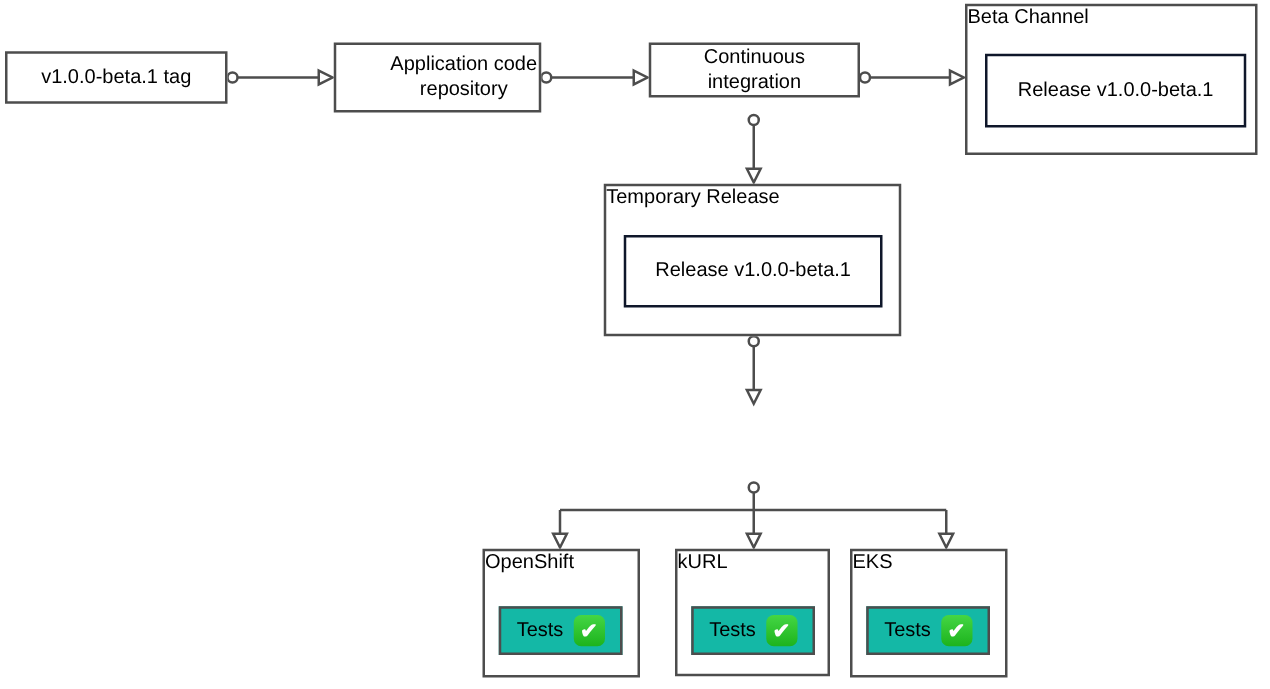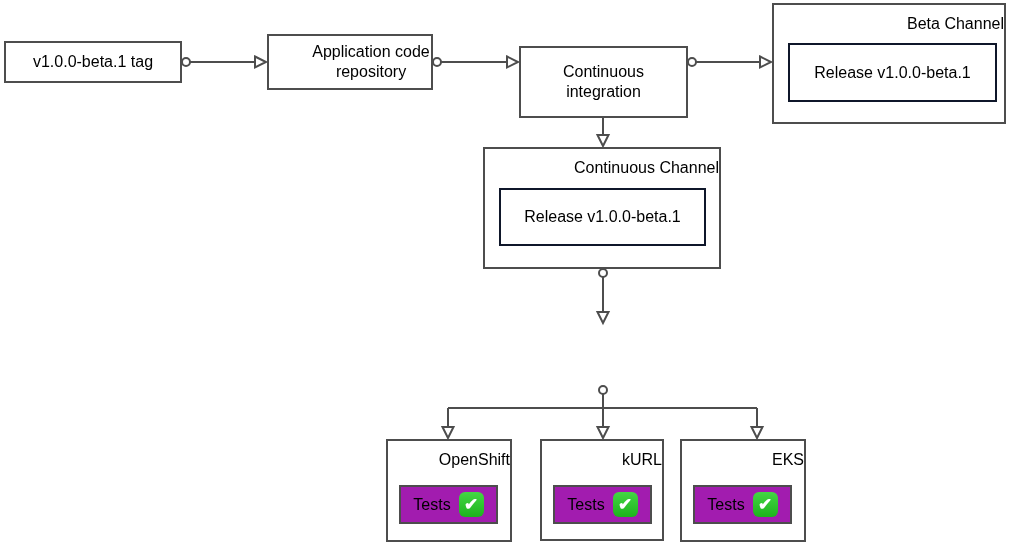--- a/index.html
+++ b/index.html
@@ -29,56 +29,55 @@
     align-items: center;
     justify-content: center;
     text-align: center;
   }
   .label {
     font-size: 16px;
     line-height: 1.25;
   }
   .group-title {
     font-size: 16px;
-    text-align: right;
-    margin-top: 10px;
+    text-align: left;
   }
   .inner-box {
     position: absolute;
     box-sizing: border-box;
     border: 2px solid #0f172a;
     background: #ffffff;
   }
   
   #node-tag        { left: 4px;   top: 41px;  width: 178px; height: 42px; }
   #node-app-repo   { left: 267px; top: 34px;  width: 166px; height: 56px; padding-left: 42px; }
-  #node-ci         { left: 519px; top: 46px;  width: 169px; height: 72px; justify-content: center; }
+  #node-ci         { left: 519px; top: 34px;  width: 169px; height: 44px; justify-content: center; }
   #node-beta       { left: 772px; top: 3px;   width: 234px; height: 121px; }
   #beta-release    { left: 14px;  top: 38px;  width: 209px; height: 59px; }
   #node-temp       { left: 483px; top: 147px; width: 238px; height: 122px; }
   #temp-release    { left: 14px;  top: 39px;  width: 207px; height: 58px; }
   #node-cluster    { left: 484px; top: 324px; width: 237px; height: 62px; }
   #node-cluster .label {
     font-family: "Liberation Mono", monospace;
     font-weight: bold;
     font-size: 17px;
     letter-spacing: 1px;
   }
-  #node-openshift  { left: 386px; top: 439px; width: 126px; height: 103px; padding-left: 14px; }
+  #node-openshift  { left: 386px; top: 439px; width: 126px; height: 103px; }
   #node-kurl       { left: 540px; top: 439px; width: 124px; height: 102px; }
   #node-eks        { left: 680px; top: 439px; width: 126px; height: 103px; }
   .app-repo-label  { width: 150px; }
   .ci-label        { width: 120px; }
   .tests-box {
     position: absolute;
     box-sizing: border-box;
     left: 11px; top: 44px;
     width: 99px; height: 39px;
     border: 2px solid #4d4d4d;
-    background: #a21caf;
+    background: #14b8a6;
     display: flex;
     align-items: center;
     justify-content: center;
     gap: 8px;
   }
   .tests-label { font-size: 16px; }
   .check-icon {
     width: 25px;
     height: 25px;
     border-radius: 6px;
@@ -151,21 +150,21 @@
   </div>
 
   <div id="node-beta" class="box">
     <div class="group-title">Beta Channel</div>
     <div id="beta-release" class="inner-box flex-center">
       <span class="label">Release v1.0.0-beta.1</span>
     </div>
   </div>
 
   <div id="node-temp" class="box">
-    <div class="group-title">Continuous Channel</div>
+    <div class="group-title">Temporary Release</div>
     <div id="temp-release" class="inner-box flex-center">
       <span class="label">Release v1.0.0-beta.1</span>
     </div>
   </div>
 
 
   <div id="node-openshift" class="box">
     <div class="group-title">OpenShift</div>
     <div class="tests-box">
       <span class="tests-label">Tests</span>

